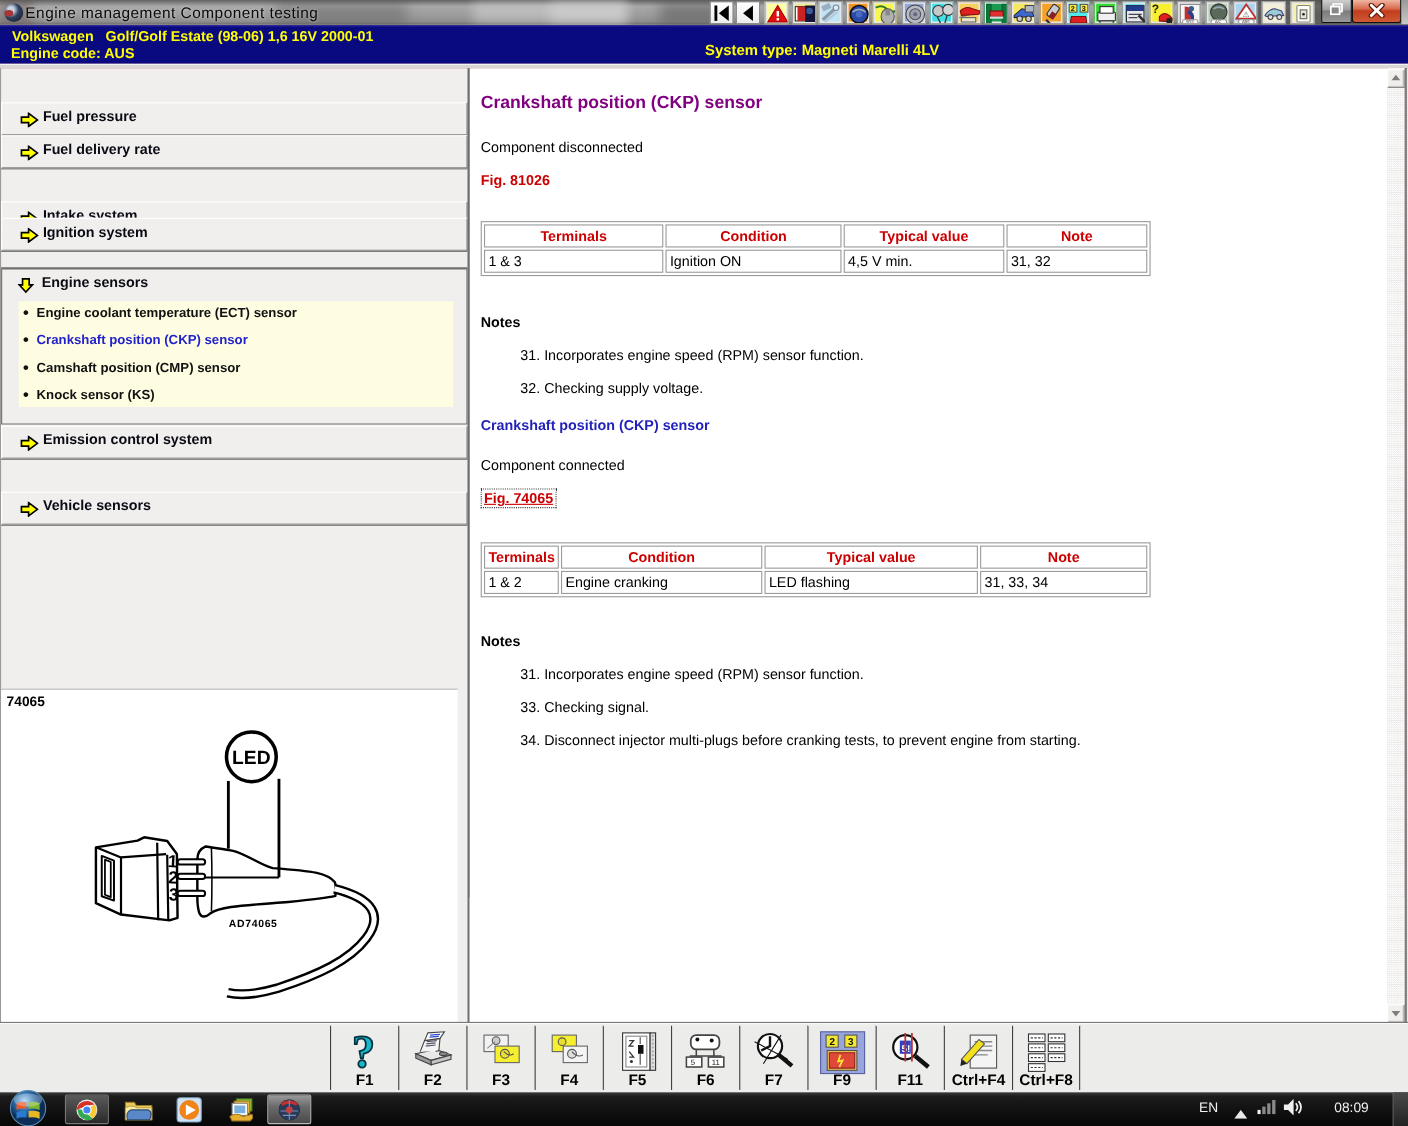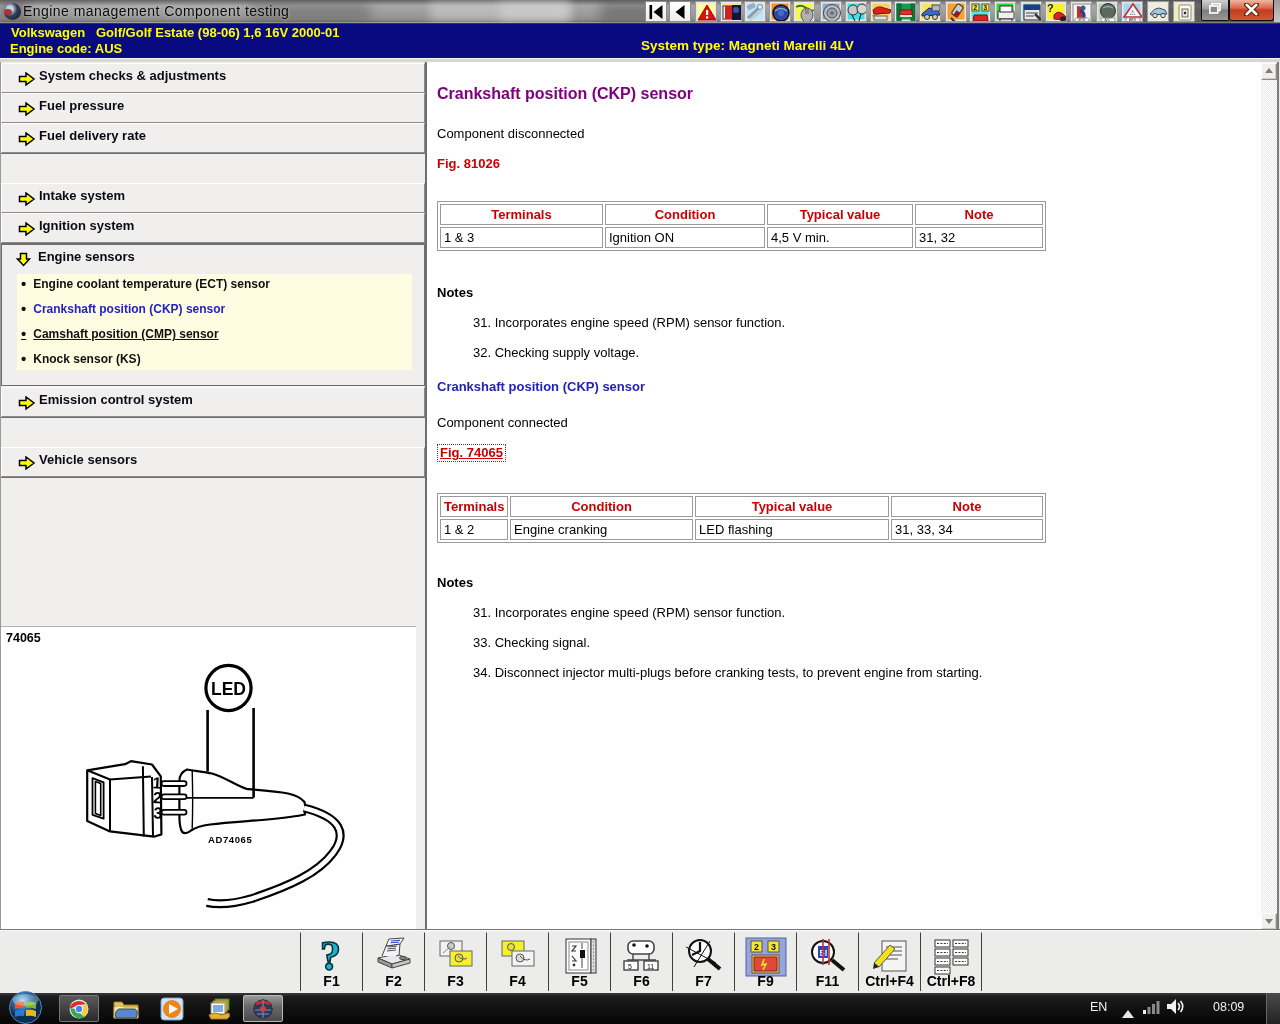--- a/index.html
+++ b/index.html
@@ -240,59 +240,53 @@
     </div>
 
   <div class="abs" id="band">
     <div class="abs l1">Volkswagen&nbsp;&nbsp;&nbsp;Golf/Golf Estate (98-06) 1,6 16V 2000-01</div>
     <div class="abs l2">Engine code: AUS</div>
     <div class="abs l3">System type: Magneti Marelli 4LV</div>
   </div>
   <div class="abs" id="topstrip"></div>
 
   <div class="abs" id="leftpanel"></div>
-  <div class="abs mrow" style="top:63px;">
-      <svg class="arrow-r" style="top:8px;" width="18" height="14" viewBox="0 0 18 14">
-        <polygon points="1.5,4.5 8,4.5 8,1 16,7 8,13 8,9.5 1.5,9.5" fill="#ffff00" stroke="#000" stroke-width="1.5"></polygon>
-      </svg>
-      <div class="txt">System checks &amp; adjustments</div>
-    </div>
   <div class="abs mrow" style="top:93px;">
       <svg class="arrow-r" style="top:8px;" width="18" height="14" viewBox="0 0 18 14">
         <polygon points="1.5,4.5 8,4.5 8,1 16,7 8,13 8,9.5 1.5,9.5" fill="#ffff00" stroke="#000" stroke-width="1.5"></polygon>
       </svg>
       <div class="txt">Fuel pressure</div>
     </div>
   <div class="abs mrow" style="top:123px;">
       <svg class="arrow-r" style="top:8px;" width="18" height="14" viewBox="0 0 18 14">
         <polygon points="1.5,4.5 8,4.5 8,1 16,7 8,13 8,9.5 1.5,9.5" fill="#ffff00" stroke="#000" stroke-width="1.5"></polygon>
       </svg>
       <div class="txt">Fuel delivery rate</div>
     </div>
   <div class="abs mrow" style="top:183px;">
       <svg class="arrow-r" style="top:8px;" width="18" height="14" viewBox="0 0 18 14">
         <polygon points="1.5,4.5 8,4.5 8,1 16,7 8,13 8,9.5 1.5,9.5" fill="#ffff00" stroke="#000" stroke-width="1.5"></polygon>
       </svg>
       <div class="txt">Intake system</div>
     </div>
-  <div class="abs mrow" style="top:213px;">
+  <div class="abs mrow" style="top:198px;">
       <svg class="arrow-r" style="top:8px;" width="18" height="14" viewBox="0 0 18 14">
         <polygon points="1.5,4.5 8,4.5 8,1 16,7 8,13 8,9.5 1.5,9.5" fill="#ffff00" stroke="#000" stroke-width="1.5"></polygon>
       </svg>
       <div class="txt">Ignition system</div>
     </div>
   <div class="abs" id="expanded">
     <svg class="arrow-r" style="left:14px;top:7px;" width="15" height="15" viewBox="0 0 15 15">
         <polygon points="4.5,1.5 10.5,1.5 10.5,7 13.5,7 7.5,13.5 1.5,7 4.5,7" fill="#ffff00" stroke="#000" stroke-width="1.5"></polygon>
       </svg>
       <div class="hdr">Engine sensors</div>
     <div class="abs" id="subpanel"></div>
     <div class="sub" style="top:32px;"><span class="bullet">•</span>Engine coolant temperature (ECT) sensor</div>
     <div class="sub sel" style="top:57px;"><span class="bullet" style="color:#111;">•</span>Crankshaft position (CKP) sensor</div>
-    <div class="sub" style="top:82px;text-decoration:underline;"><span class="bullet">•</span>Camshaft position (CMP) sensor</div>
+    <div class="sub" style="top:82px;"><span class="bullet">•</span>Camshaft position (CMP) sensor</div>
     <div class="sub" style="top:107px;"><span class="bullet">•</span>Knock sensor (KS)</div>
   </div>
   <div class="abs mrow" style="top:387px;">
       <svg class="arrow-r" style="top:8px;" width="18" height="14" viewBox="0 0 18 14">
         <polygon points="1.5,4.5 8,4.5 8,1 16,7 8,13 8,9.5 1.5,9.5" fill="#ffff00" stroke="#000" stroke-width="1.5"></polygon>
       </svg>
       <div class="txt">Emission control system</div>
     </div>
   <div class="abs mrow" style="top:447px;">
       <svg class="arrow-r" style="top:8px;" width="18" height="14" viewBox="0 0 18 14">

